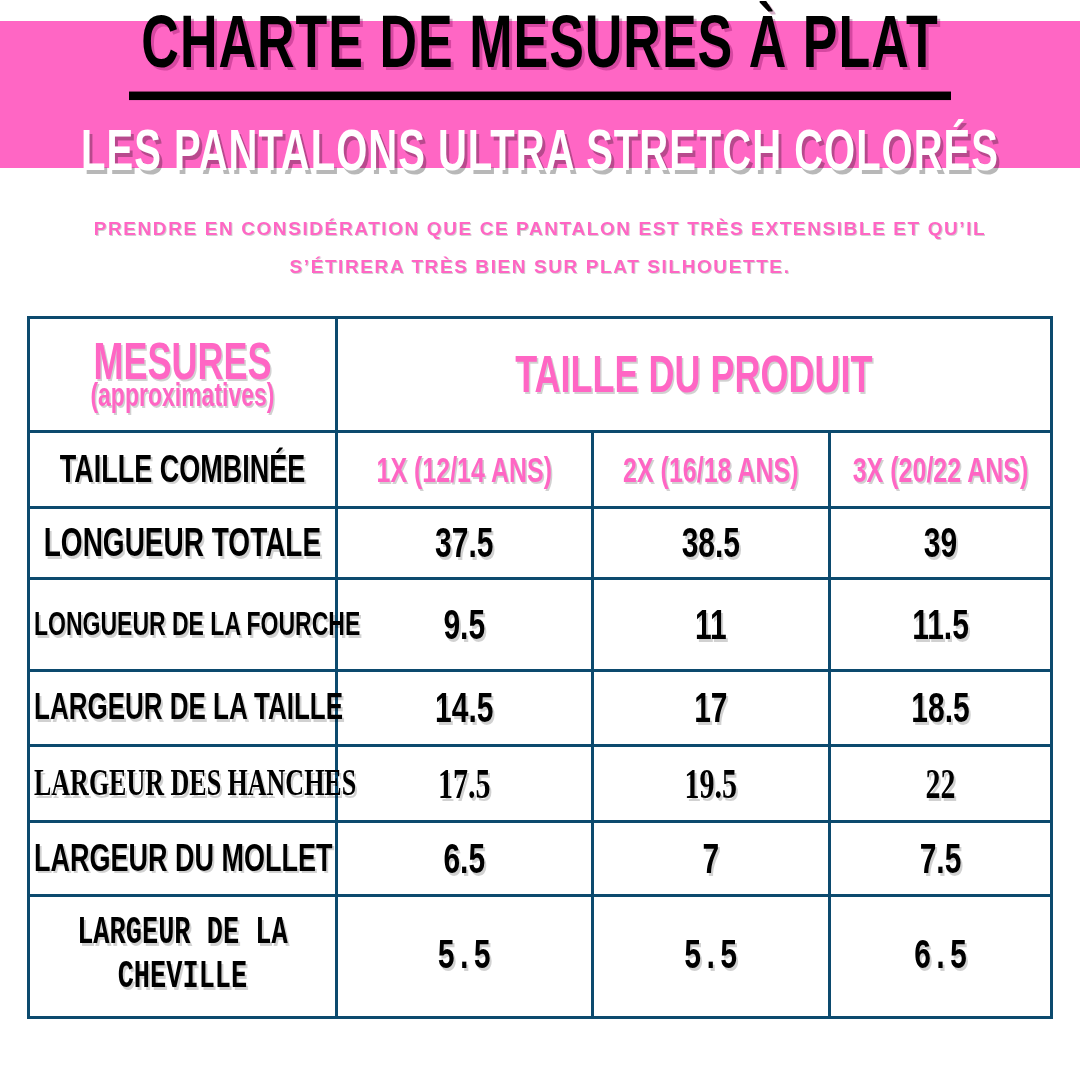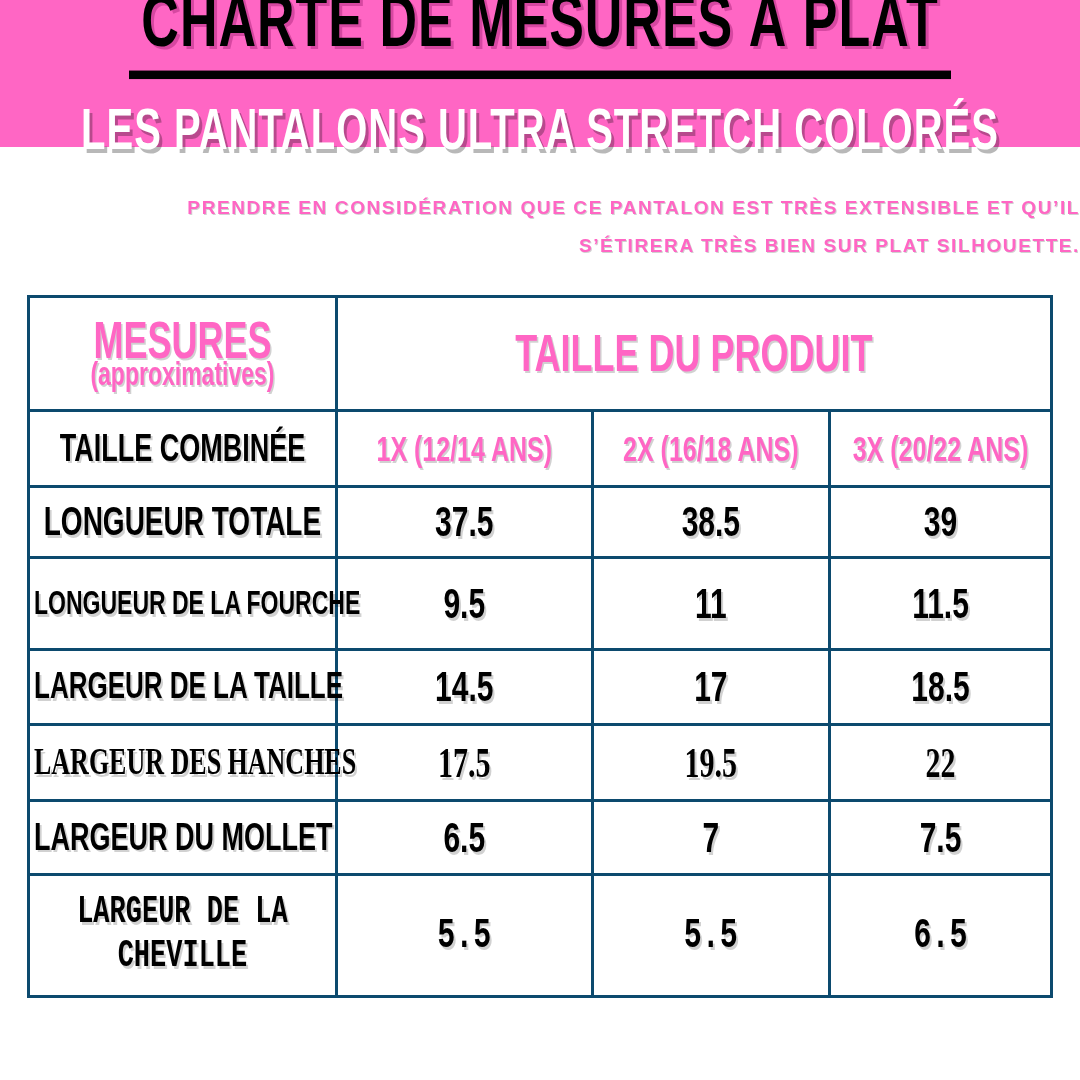--- a/index.html
+++ b/index.html
@@ -10,40 +10,41 @@
     font-family:"Liberation Sans", sans-serif;
     overflow:hidden;
   }
   
   .band{
     height:147px;
     background:#FF66C4;
     display:flex;flex-direction:column;
     align-items:center;justify-content:center;
     gap:44px;
+    margin-top:21px;
   }
   .cond{display:inline-block;transform:scaleY(1.42);transform-origin:center;}
   .page-title{
     font-size:52px;font-weight:bold;color:#000000;
     letter-spacing:1px;line-height:1;
     border-bottom:6px solid #000000;
     padding:0 12px 9px 12px;
     text-shadow:3px 2px 0 rgba(120,0,80,0.30);
     white-space:nowrap;
   }
   .page-subtitle{
     font-size:40px;font-weight:bold;color:#ffffff;
     letter-spacing:1px;line-height:1;
     text-shadow:3px 3px 0 rgba(0,0,0,0.28);
     white-space:nowrap;
   }
   
   .note{
     margin-top:42px;
-    text-align:right;
+    text-align:center;
     color:#FF66C4;
     font-weight:bold;
     font-size:19px;
     letter-spacing:1.6px;
     line-height:2.0;
     text-shadow:1px 1px 0 rgba(0,0,0,0.18);
   }
   
   table.size-table{
     margin:30px auto 0 auto;

